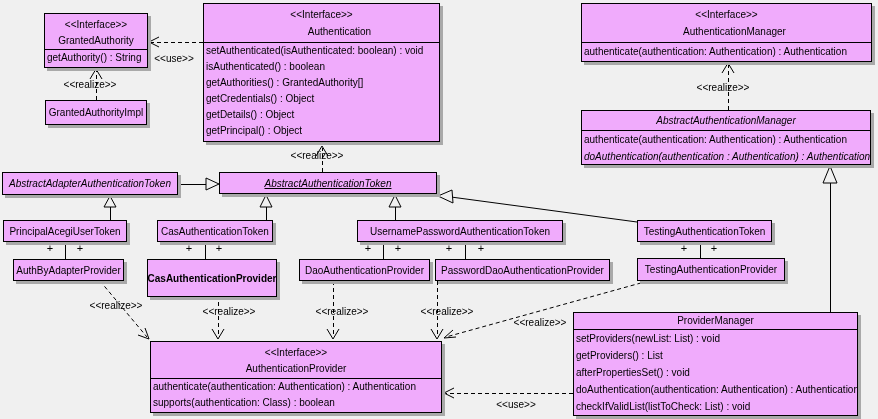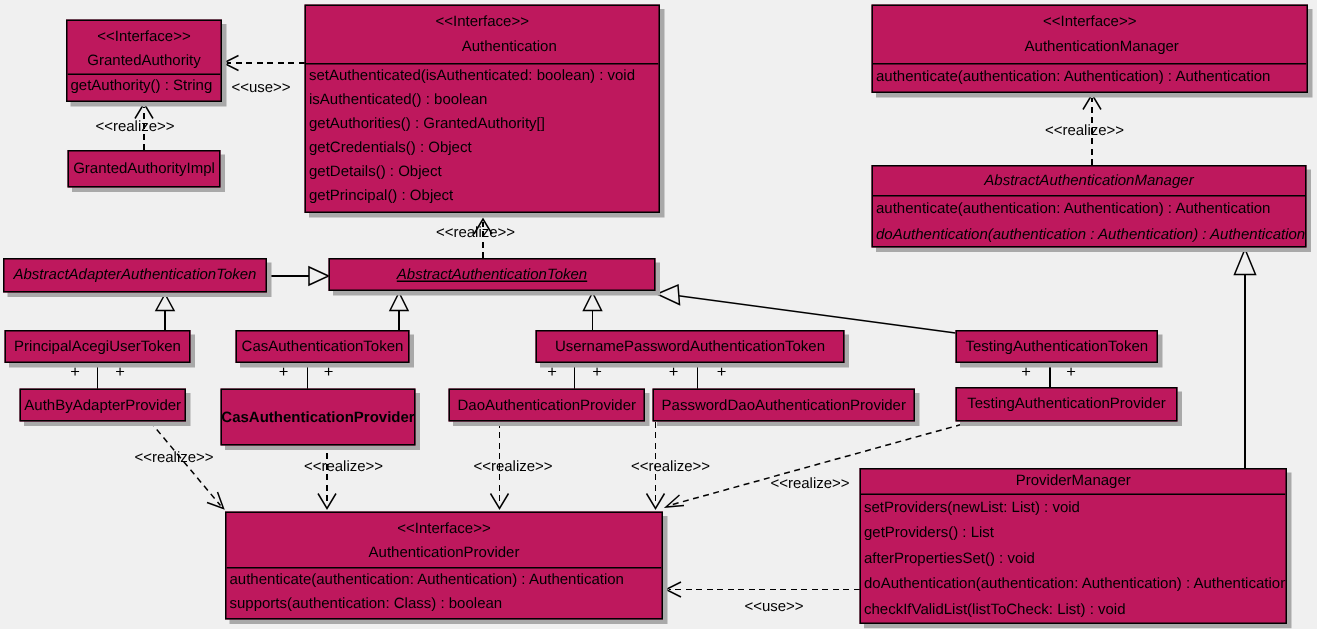--- a/index.html
+++ b/index.html
@@ -3,21 +3,21 @@
 <meta charset="utf-8">
 <style>
   html,body { margin:0; padding:0; }
   body { background:#f0f0f0; font-family:"Liberation Sans", sans-serif; }
   #canvas {
     position:relative; width:878px; height:419px; background:#f0f0f0;
     overflow:hidden; font-size:10px; color:#000;
   }
   #wires { position:absolute; left:0; top:0; }
   .box {
-    position:absolute; background:#be185d; border:1px solid #000;
+    position:absolute; background:#f0abfc; border:1px solid #000;
     box-shadow:3px 3px 0 #a9a9a9; box-sizing:border-box; overflow:hidden;
   }
   .hdr { text-align:center; }
   .stereo { line-height:15px; padding-top:3px; white-space:nowrap; }
   .cname { line-height:17px; white-space:nowrap; }
   .methods { border-top:1px solid #000; }
   .m { line-height:16px; padding:0 2px; white-space:nowrap; overflow:hidden; }
   .title-only { display:flex; align-items:center; justify-content:center; }
   .title-only .cname { line-height:normal; }
   .abstract { font-style:italic; }

